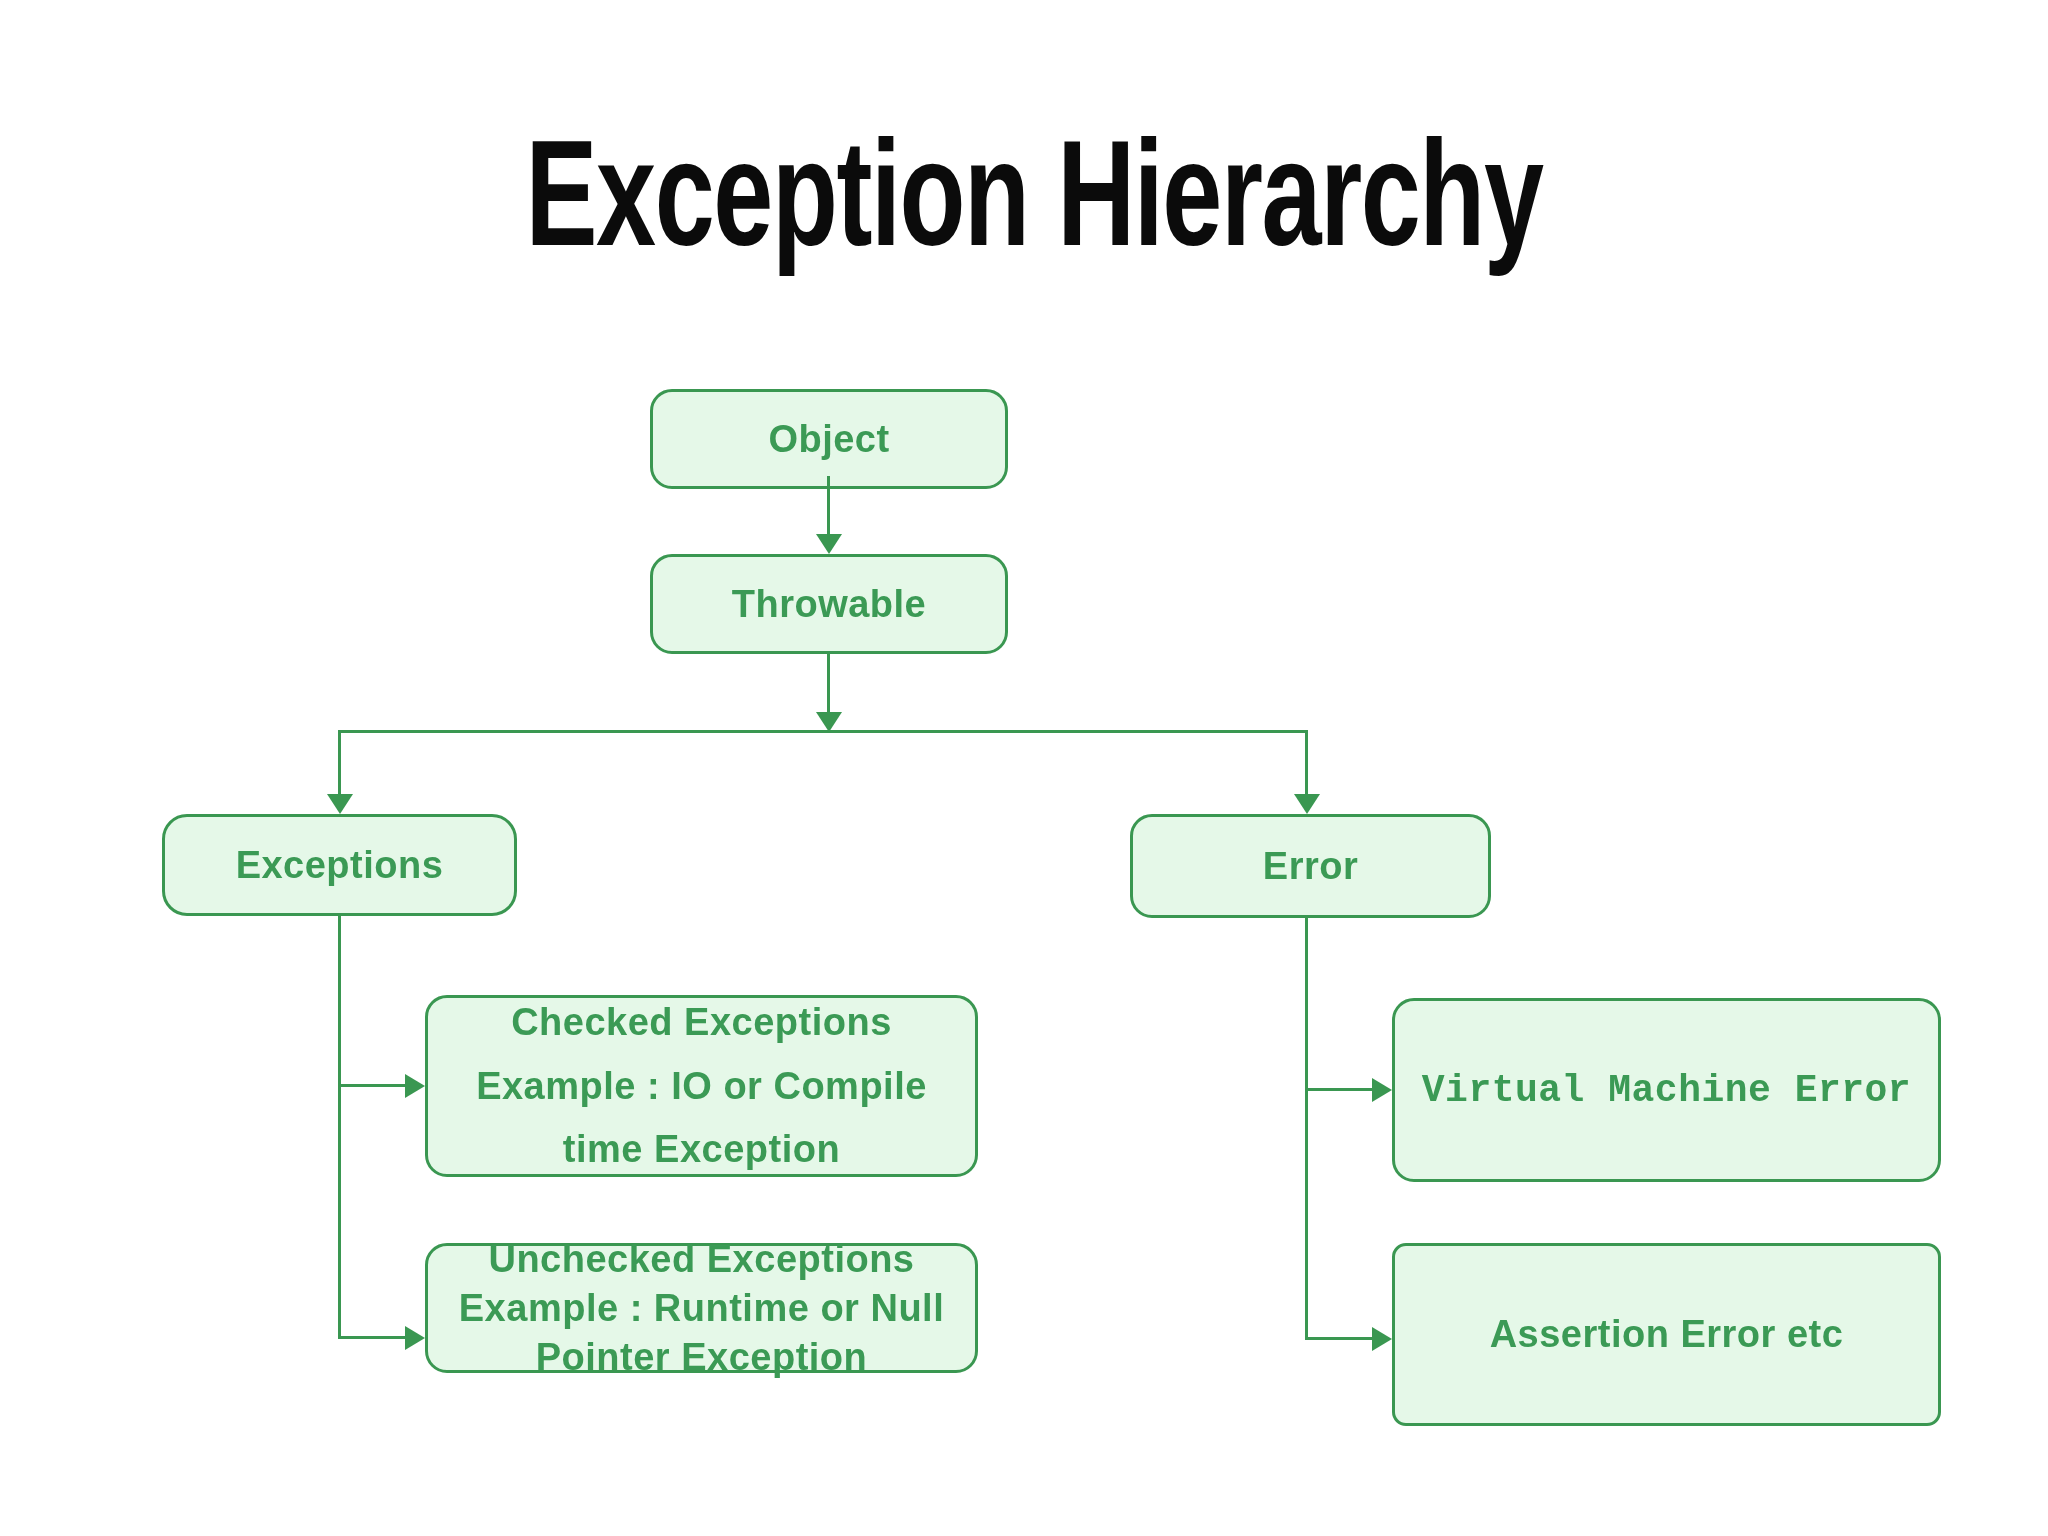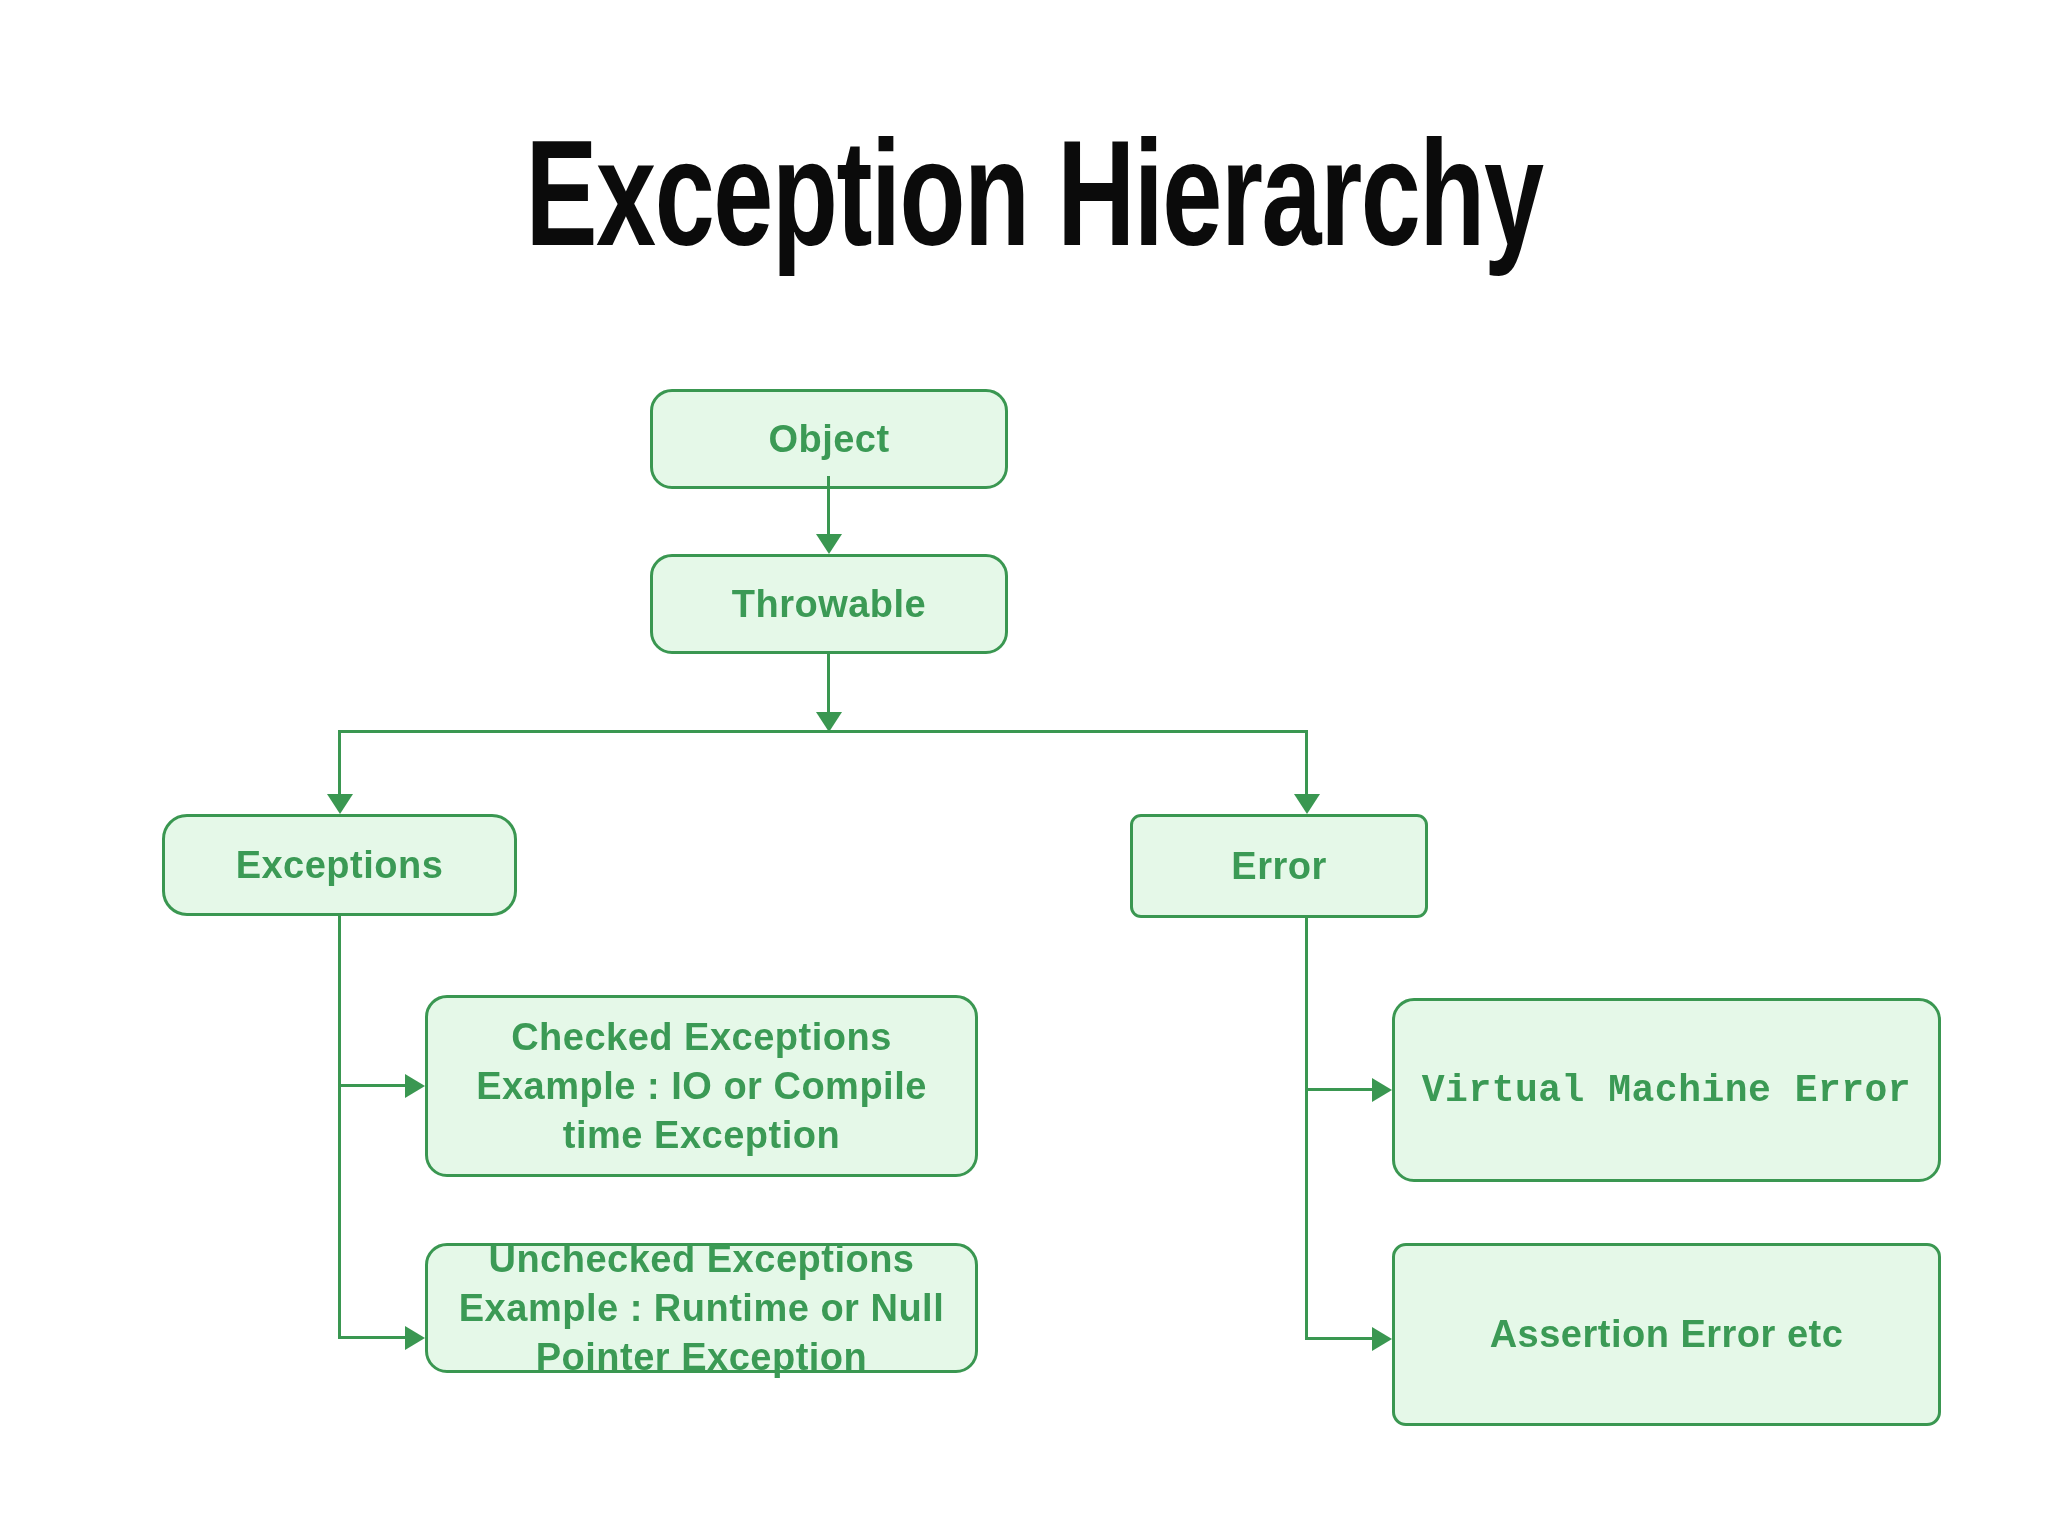--- a/index.html
+++ b/index.html
@@ -79,25 +79,25 @@
   </div>
 
   <div class="node" style="left:650px; top:554px; width:358px; height:100px;">
     <span>Throwable</span>
   </div>
 
   <div class="node" style="left:162px; top:814px; width:355px; height:102px;border-radius:25px;">
     <span>Exceptions</span>
   </div>
 
-  <div class="node" style="left:1130px; top:814px; width:298px; height:104px;border-radius:11px;">
+  <div class="node" style="left:1130px; top:814px; width:361px; height:104px;">
     <span>Error</span>
   </div>
 
-  <div class="node" style="left:425px; top:995px; width:553px; height:182px;">
+  <div class="node" style="left:425px; top:995px; width:553px; height:182px;justify-content:space-between;">
     <span>Checked Exceptions</span>
     <span>Example : IO or Compile</span>
     <span>time Exception</span>
   </div>
 
   <div class="node" style="left:425px; top:1243px; width:553px; height:130px;">
     <span>Unchecked Exceptions</span>
     <span>Example : Runtime or Null</span>
     <span>Pointer Exception</span>
   </div>

